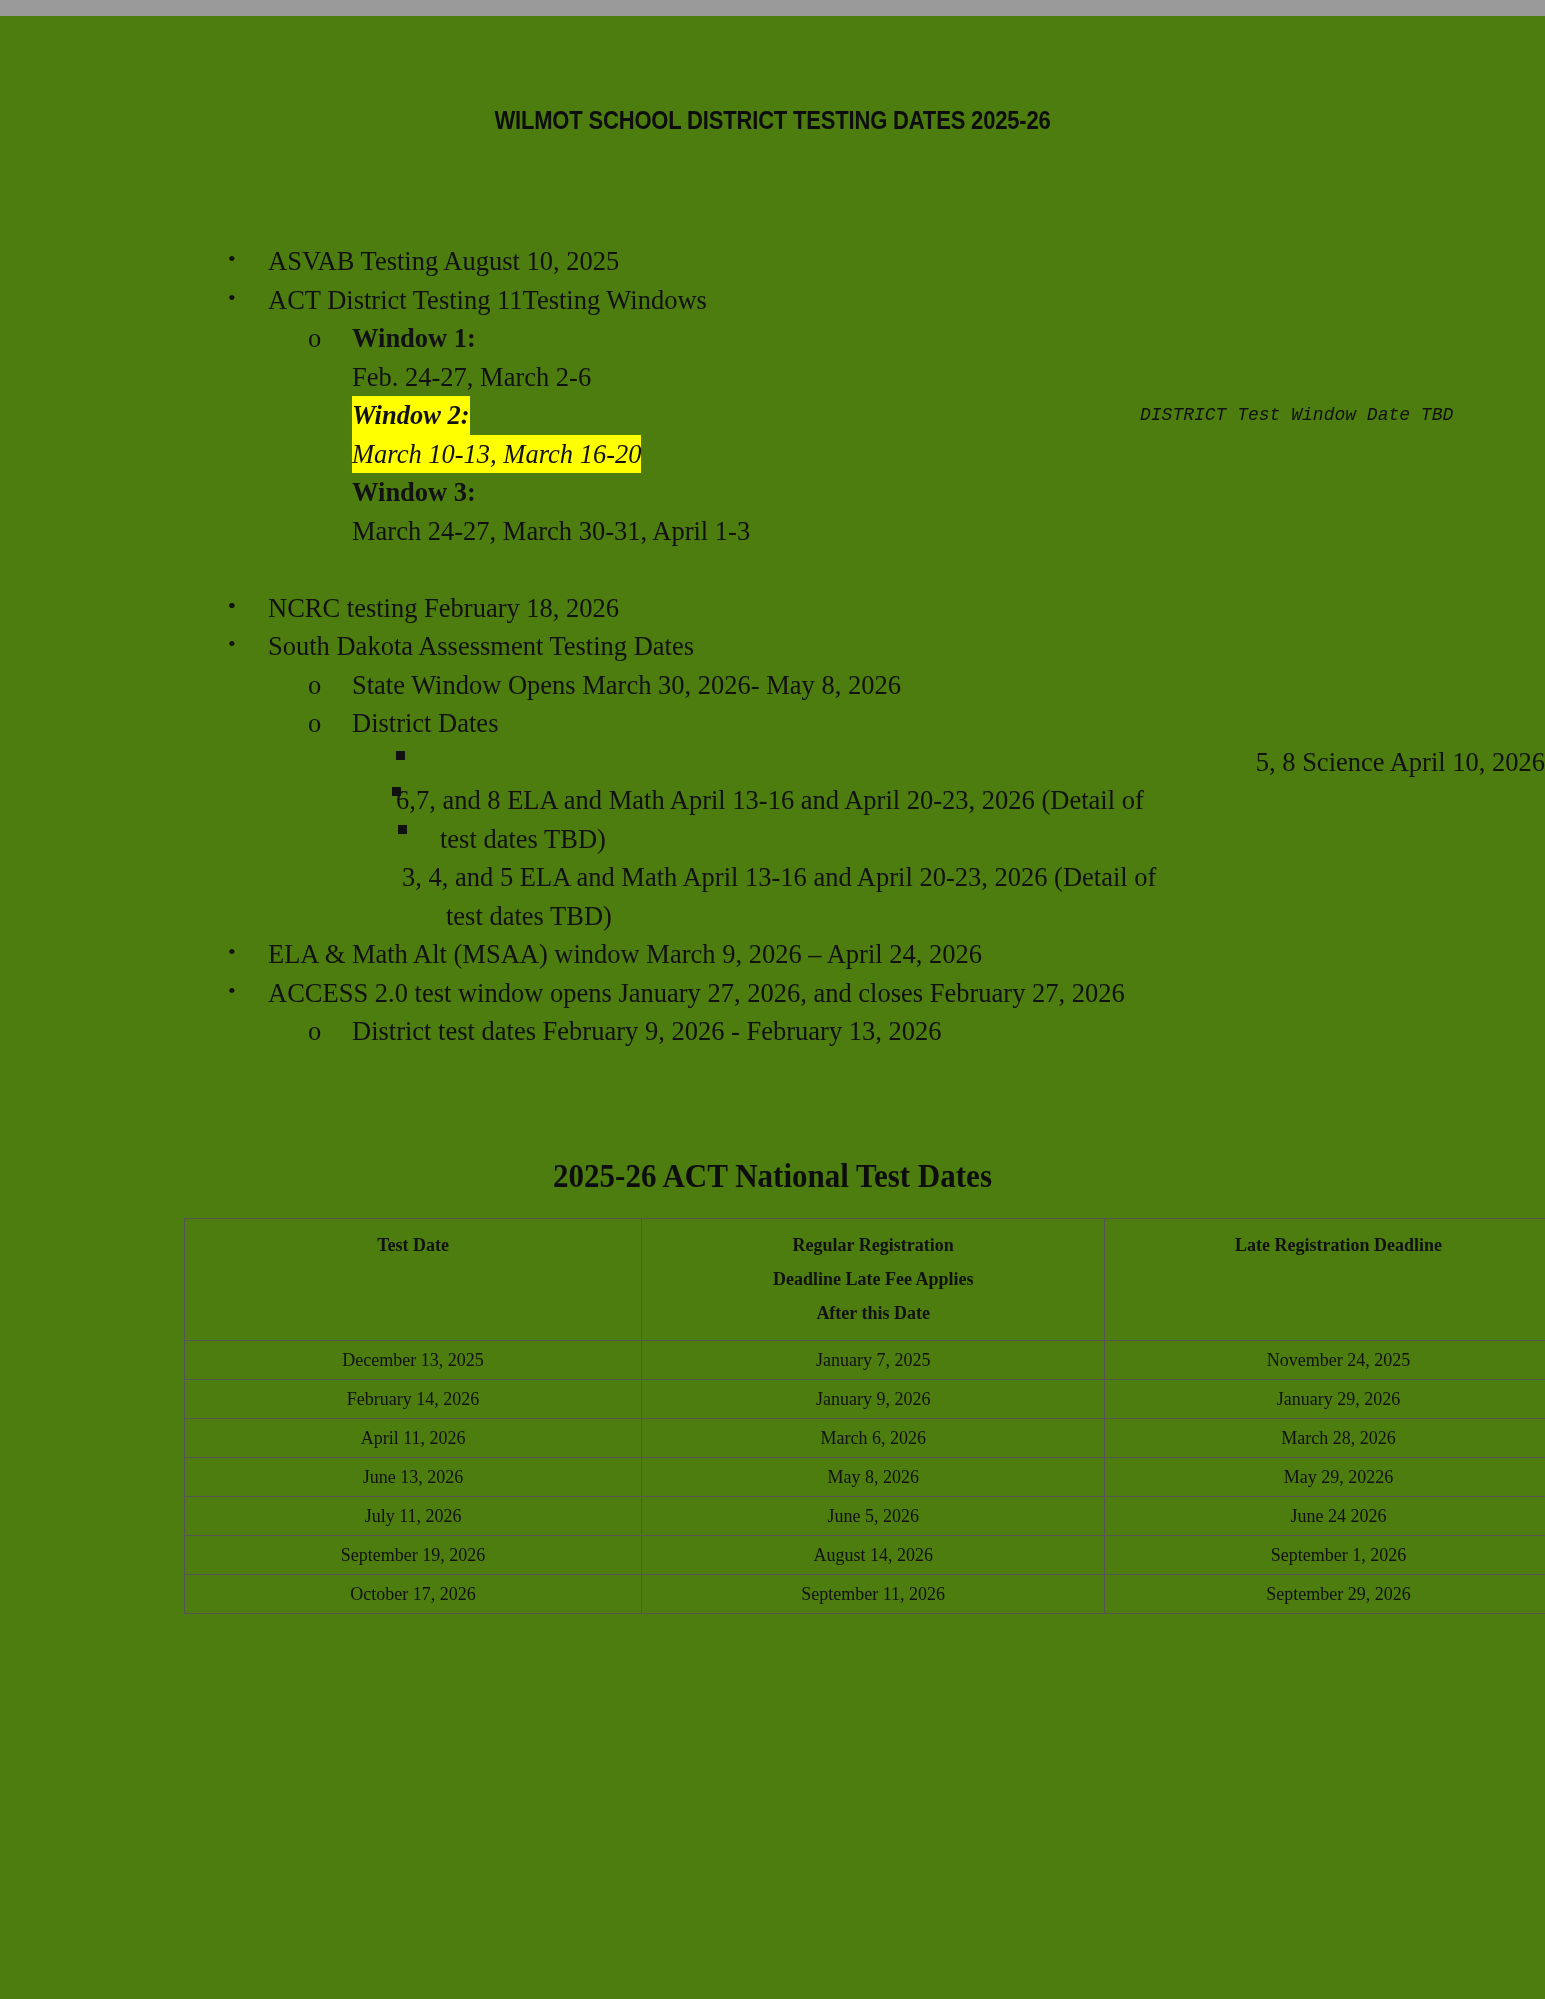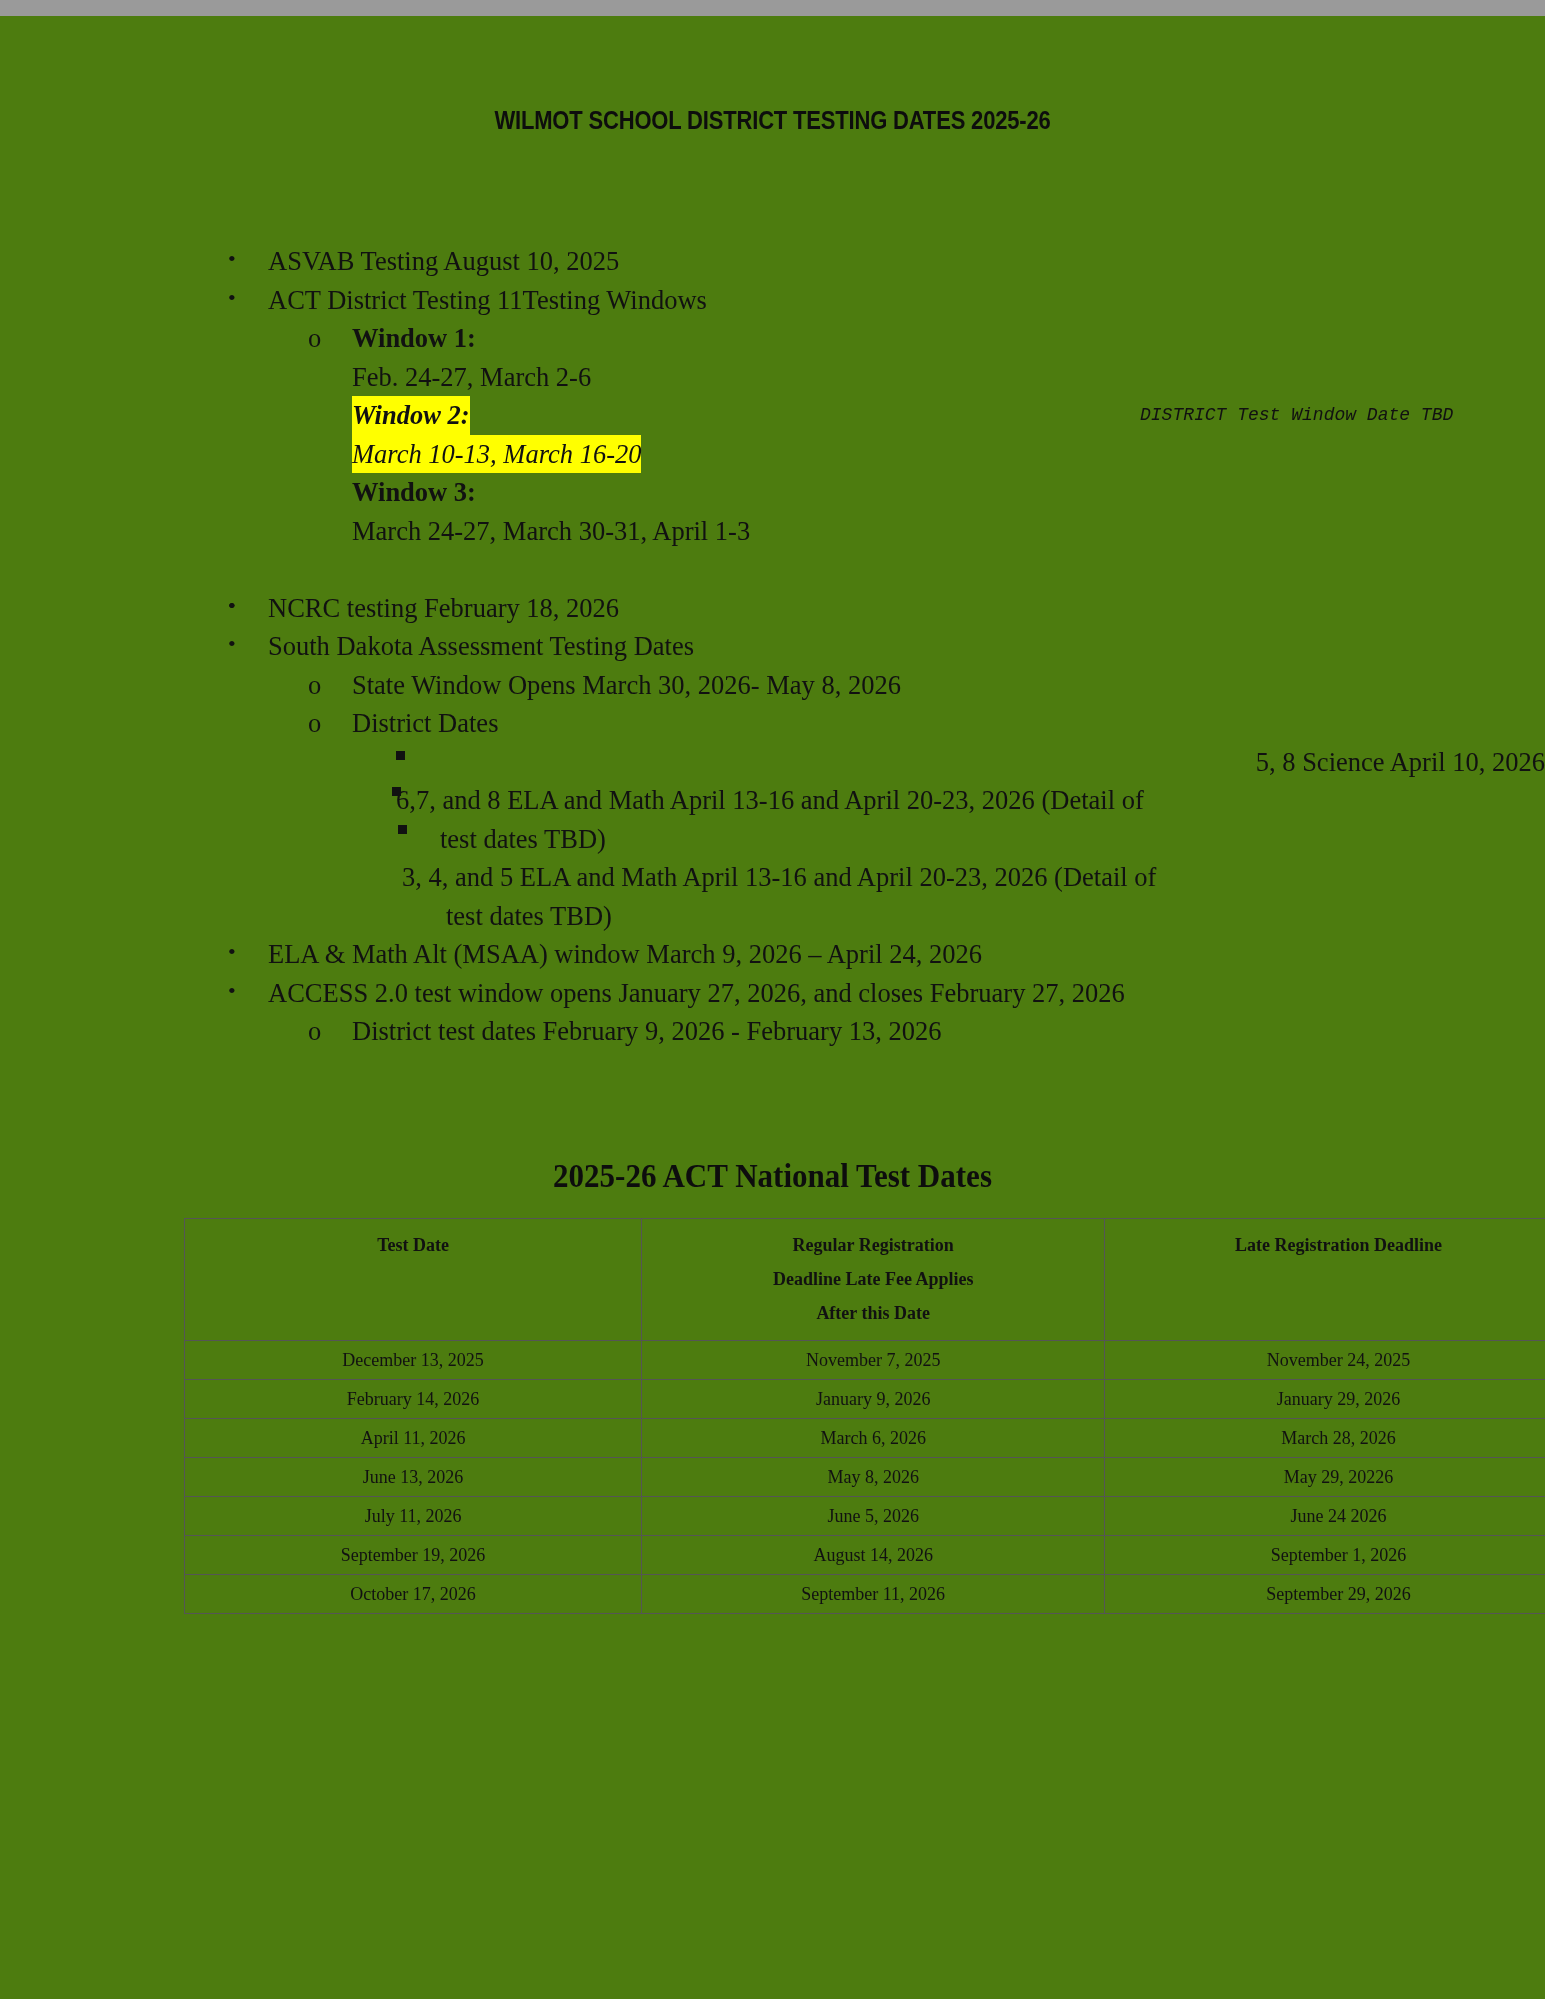--- a/index.html
+++ b/index.html
@@ -272,21 +272,21 @@
           <div>After this Date</div>
         </th>
         <th class="col-c">
           <div>Late Registration Deadline</div>
         </th>
       </tr>
     </thead>
     <tbody>
       <tr>
         <td>December 13, 2025</td>
-        <td>November 7, 2025</td>
+        <td>January 7, 2025</td>
         <td>November 24, 2025</td>
       </tr>
       <tr>
         <td>February 14, 2026</td>
         <td>January 9, 2026</td>
         <td>January 29, 2026</td>
       </tr>
       <tr>
         <td>April 11, 2026</td>
         <td>March 6, 2026</td>

